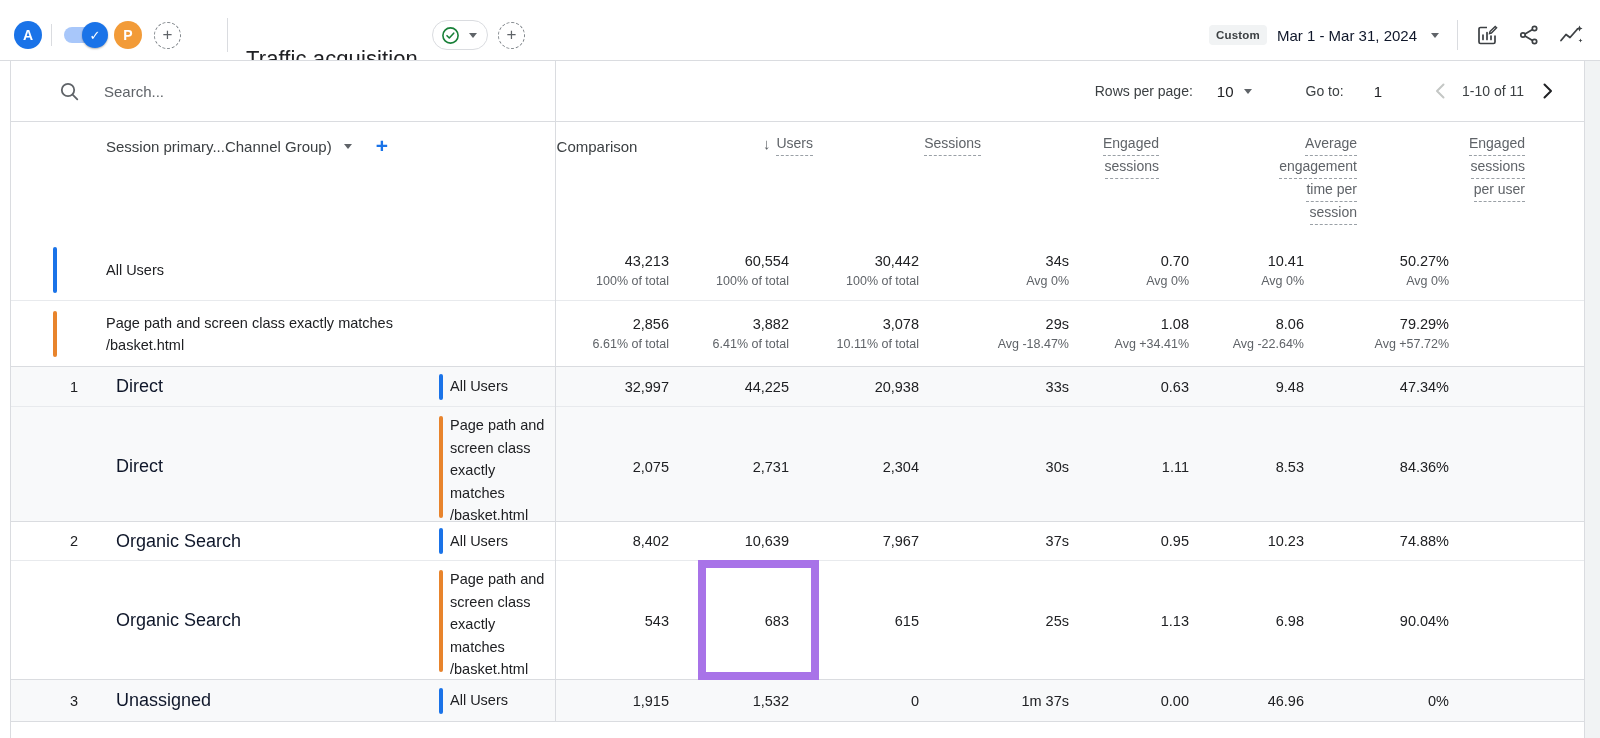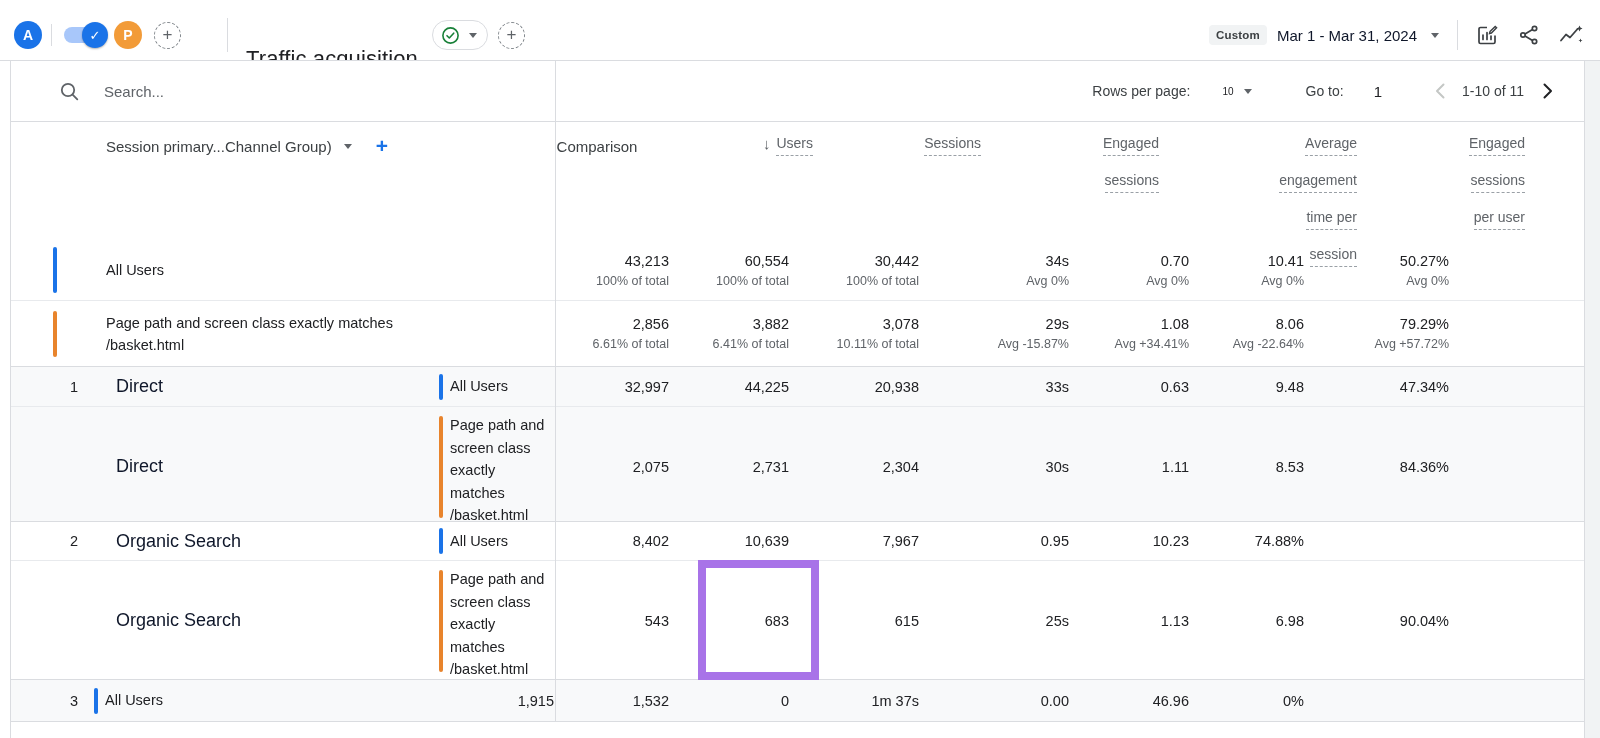--- a/index.html
+++ b/index.html
@@ -59,21 +59,21 @@
   .rank { justify-content:flex-end; padding-right:13px; font-size:14.5px; color:#202124; }
   .chan { padding-left:25px; font-size:18px; color:#0f172a; }
 
   .thead { height:118px;gap:48px; }
   .dim-cell { grid-column:1/3; align-items:flex-start; padding:16px 0 0 95px; font-size:15px; color:#3c4043; }
   .dim-cell .caret { margin-left:12px; margin-top:6px; }
   .dim-cell .plus { color:#1a73e8; font-size:21px; font-weight:bold; margin-left:24px; margin-top:-4px; }
   .cmp-head { align-items:flex-start; justify-content:center; padding-top:16px; font-size:15px; color:#3c4043; }
   .mh { display:flex; flex-direction:column; align-items:flex-end; justify-content:flex-start;
         padding:12px 12px 0 0; font-size:14px; color:#5f6368; }
-  .mh .line { border-bottom:1px dashed #9aa0a6; padding-bottom:2px; margin-bottom:15px; line-height:19px; white-space:nowrap; }
+  .mh .line { border-bottom:1px dashed #9aa0a6; padding-bottom:2px; margin-bottom:1px; line-height:19px; white-space:nowrap; }
   .mh .sortwrap { display:flex; gap:6px; align-items:flex-start; }
   .sort-arrow { color:#5f6368; font-size:15px; line-height:19px; }
   .partial-col { align-items:flex-start; padding:38px 0 0 28px; font-size:14px; color:#5f6368; }
 
   .sum-label { grid-column:1/4; position:relative; padding-left:95px; font-size:14.5px; color:#202124;
                display:flex; align-items:center; }
   .sum-label .txt { max-width:332px; line-height:22px; }
   .sbar { position:absolute; left:42px; top:50%; transform:translateY(-50%); width:4px; height:46px; border-radius:2px; }
 
   .cmp { padding-left:3px; display:flex; align-items:center; }
@@ -156,21 +156,21 @@
   <div class="search-row">
     <span>
       <svg width="21" height="21" viewBox="0 0 21 21" fill="none" stroke="#5f6368" stroke-width="1.8">
         <circle cx="9" cy="9" r="6.2"></circle>
           <path d="M13.6 13.6L18.3 18.3" stroke-linecap="round"></path>
       </svg>
     </span>
     <input class="search-input" placeholder="Search..." style="">
     <div class="pag">
       <span>Rows per page:</span>
-      <span class="num" style="margin-left:32px;font-size:10px">10</span>
+      <span class="num" style="margin-left:24px;font-size:15px">10</span>
       <span class="caret"></span>
       <span style="margin-left:54px">Go to:</span>
       <span class="num" style="margin-left:30px;font-size:15px">1</span>
       <span style="margin-left:48px">
         <svg width="22" height="22" viewBox="0 0 22 22" fill="none" stroke="#c4c7c5" stroke-width="2">
             <path d="M13.5 4.5L7 11l6.5 6.5" stroke-linecap="round" stroke-linejoin="round"></path>
           </svg>
       </span>
       <span style="margin-left:10px">1-10 of 11</span>
       <span style="margin-left:12px">
@@ -271,21 +271,21 @@
         <div class="cell metric-stack">
           <span class="v">3,882</span>
           <span class="s">6.41% of total</span>
         </div>
         <div class="cell metric-stack">
           <span class="v">3,078</span>
           <span class="s">10.11% of total</span>
         </div>
         <div class="cell metric-stack">
           <span class="v">29s</span>
-          <span class="s">Avg -15.87%</span>
+          <span class="s">Avg -18.47%</span>
         </div>
         <div class="cell metric-stack">
           <span class="v">1.08</span>
           <span class="s">Avg +34.41%</span>
         </div>
         <div class="cell metric-stack">
           <span class="v">8.06</span>
           <span class="s">Avg -22.64%</span>
         </div>
         <div class="cell metric-stack">
@@ -329,20 +329,21 @@
       <div class="trow bt-dark" style="height: 39px;">
         <div class="cell rank">2</div>
         <div class="cell chan">Organic Search</div>
         <div class="cell cmp">
           <span class="bar short" style="background: rgb(26, 115, 232);"></span>
           <span class="lbl">All Users</span>
         </div>
         <div class="cell metric">8,402</div>
         <div class="cell metric">10,639</div>
         <div class="cell metric">7,967</div>
+        <div class="cell metric">37s</div>
         <div class="cell metric">0.95</div>
         <div class="cell metric">10.23</div>
         <div class="cell metric">74.88%</div>
         <div class="cell"></div>
       </div>
       <div class="trow bt-light" style="height: 119px;">
         <div class="cell rank"></div>
         <div class="cell chan">Organic Search</div>
         <div class="cell cmp top">
           <span class="bar" style="background: rgb(232, 132, 44);"></span>
@@ -352,20 +353,21 @@
         <div class="cell metric">683</div>
         <div class="cell metric">615</div>
         <div class="cell metric">25s</div>
         <div class="cell metric">1.13</div>
         <div class="cell metric">6.98</div>
         <div class="cell metric">90.04%</div>
         <div class="cell"></div>
       </div>
       <div class="trow bt-dark shaded bb-dark" style="height: 43px;">
         <div class="cell rank">3</div>
+        <div class="cell chan">Unassigned</div>
         <div class="cell cmp">
           <span class="bar short" style="background: rgb(26, 115, 232);"></span>
           <span class="lbl">All Users</span>
         </div>
         <div class="cell metric">1,915</div>
         <div class="cell metric">1,532</div>
         <div class="cell metric">0</div>
         <div class="cell metric">1m 37s</div>
         <div class="cell metric">0.00</div>
         <div class="cell metric">46.96</div>

